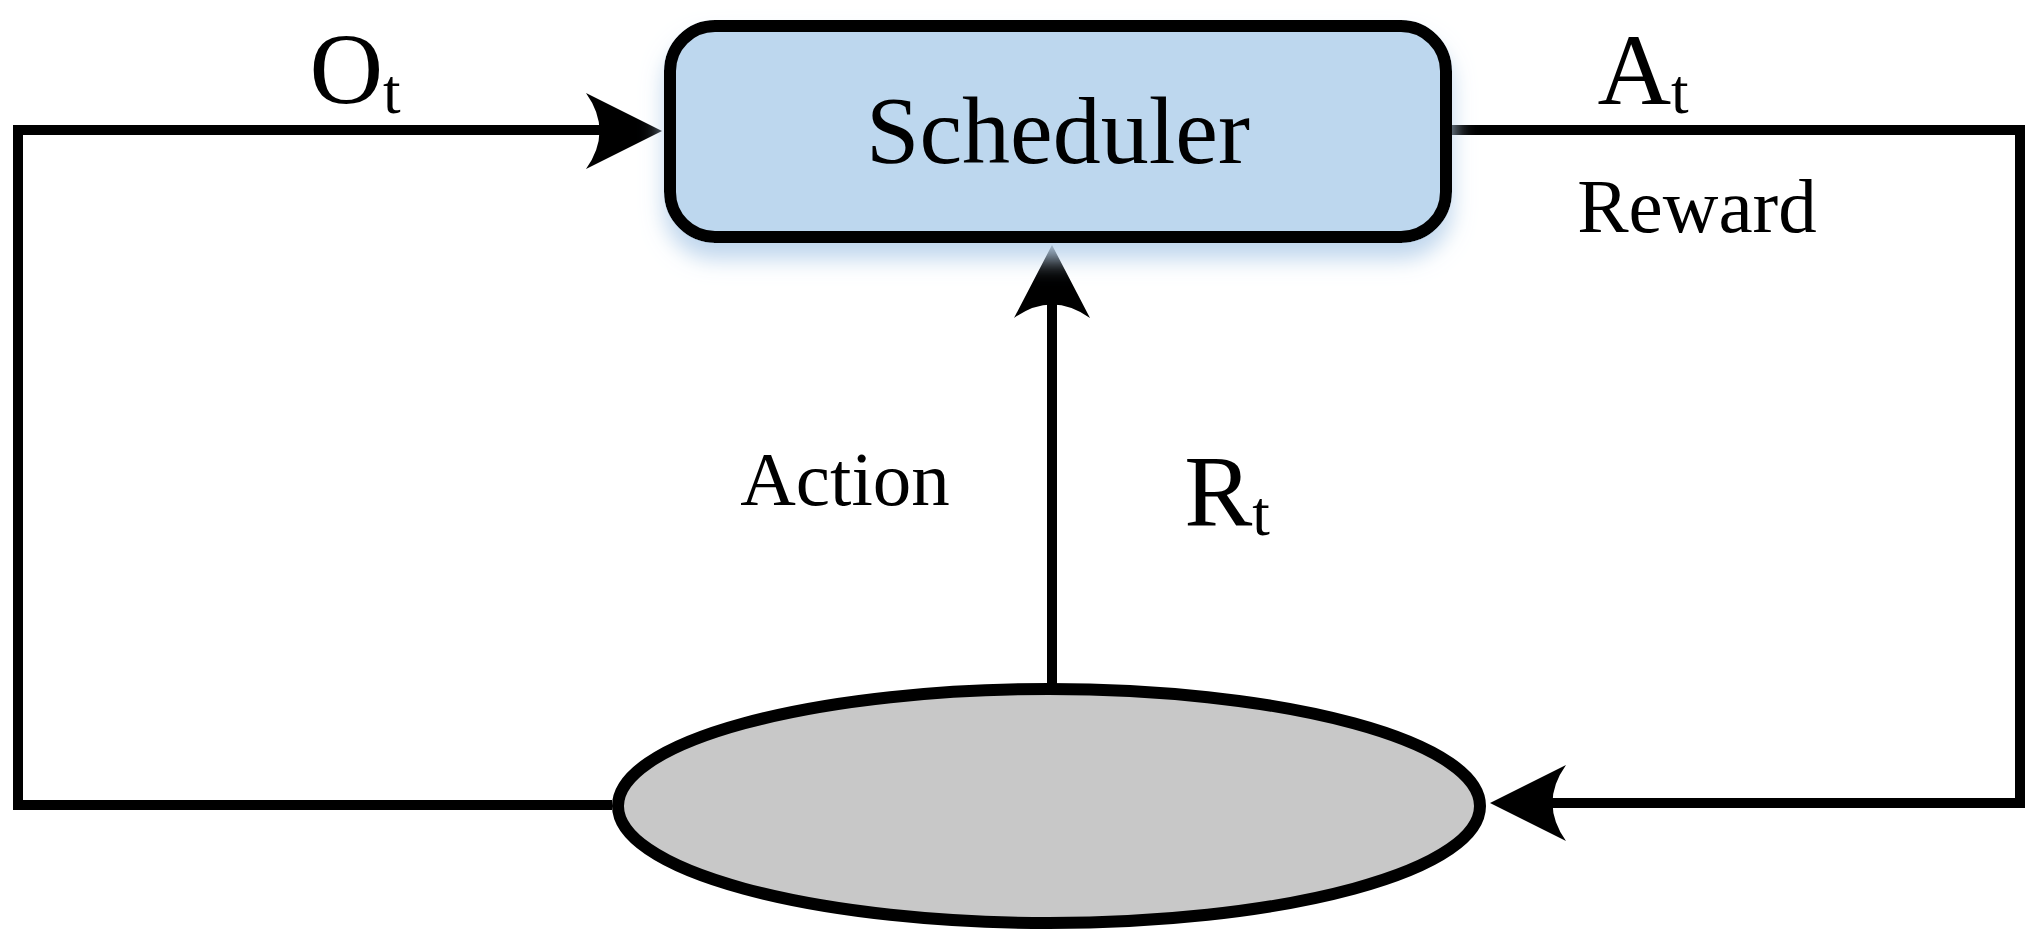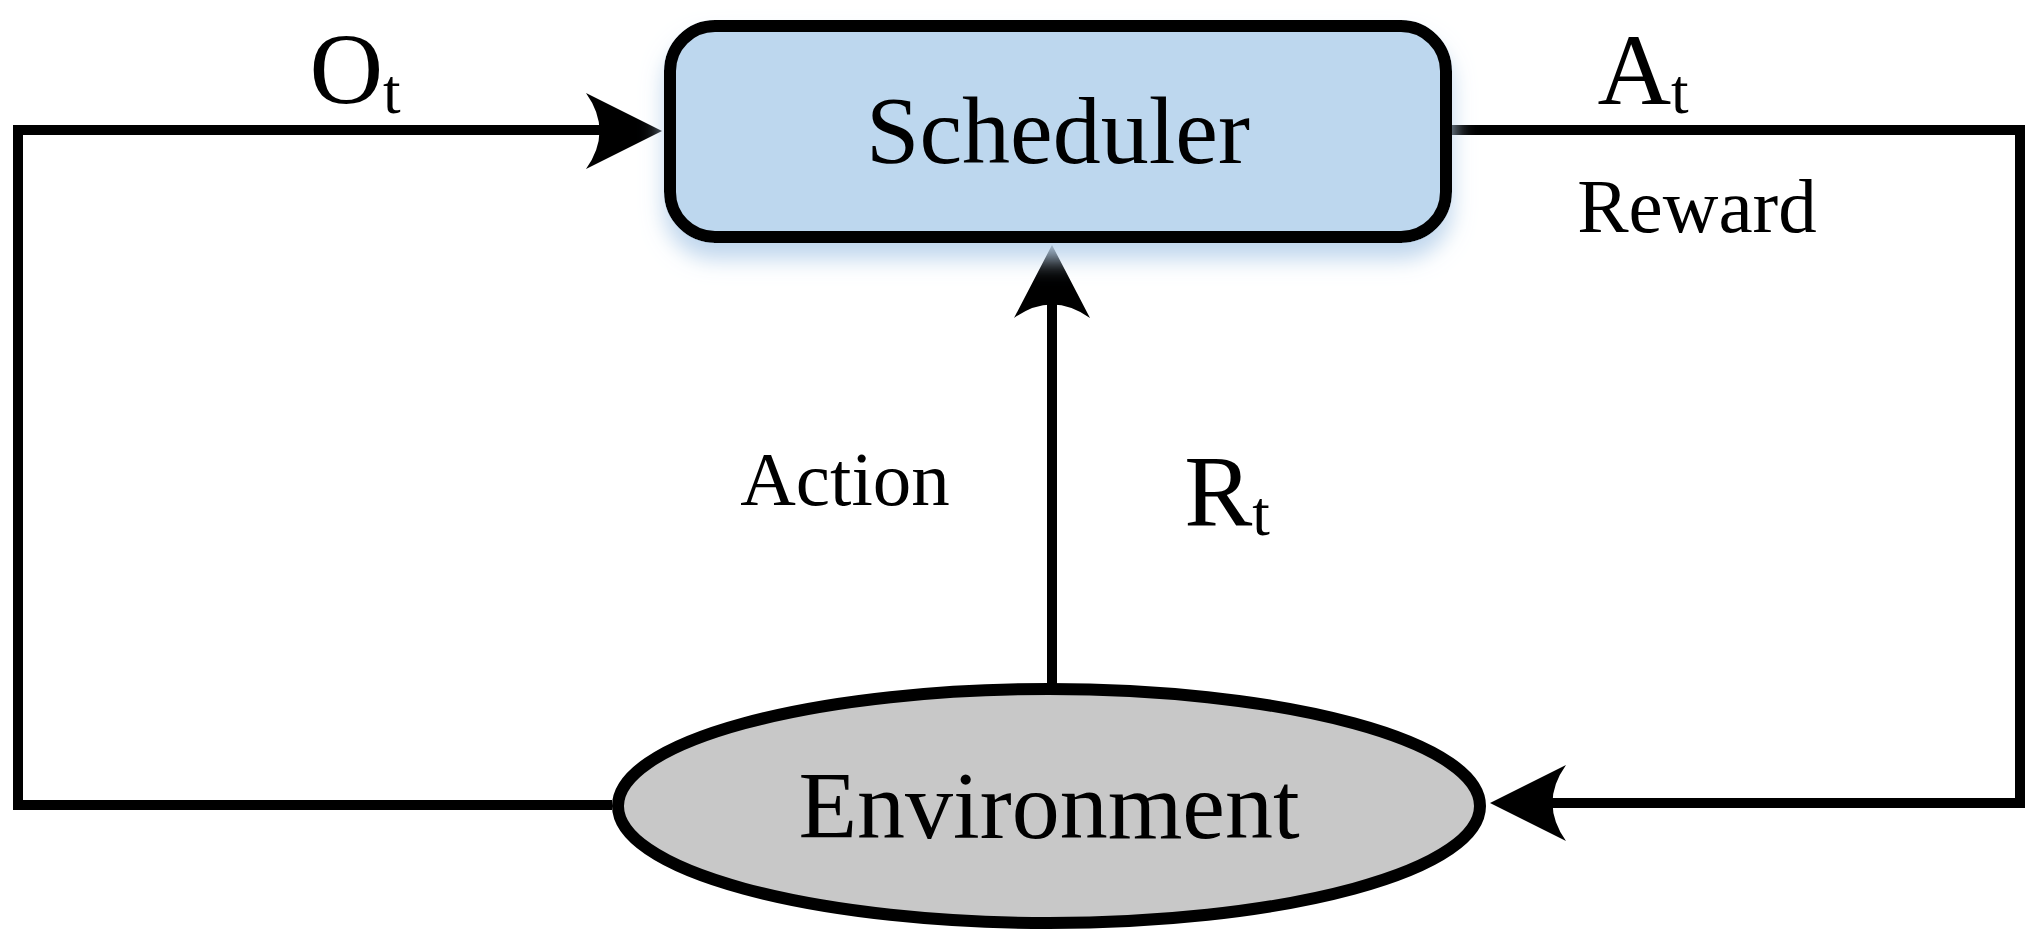--- a/index.html
+++ b/index.html
@@ -65,21 +65,20 @@
     <path d="M 1052 687 L 1052 300" fill="none" stroke-width="10" stroke="#000000"></path>
     <path d="M 1052 245 L 1090 318 Q 1052 291 1014 318 Z" stroke="none" fill="#000000"></path>
 
     <rect x="670" y="26" width="776" height="211" rx="45" ry="45" stroke-width="12" filter="url(#box-glow)" stroke="#000000" fill="#bdd7ee"></rect>
 
     <ellipse cx="1049" cy="806" rx="431" ry="117" stroke-width="12" stroke="#000000" fill="#c8c8c8"></ellipse>
   </svg>
 
   <div class="label node-label" id="scheduler-label">Scheduler</div>
 
-  <div class="label node-label" id="environment-label">Environment</div>
 
   <div class="label symbol-label" id="obs-symbol"><span>O</span><sub>t</sub></div>
 
 
   <div class="label symbol-label" id="act-symbol"><span>A</span><sub>t</sub></div>
 
   <div class="label word-label" id="act-word">Reward</div>
 
   <div class="label word-label" id="reward-word">Action</div>
 

